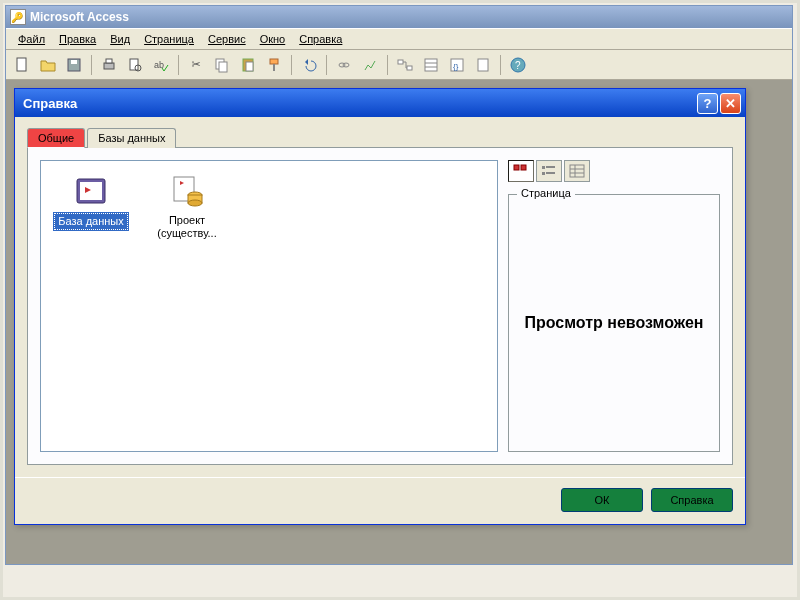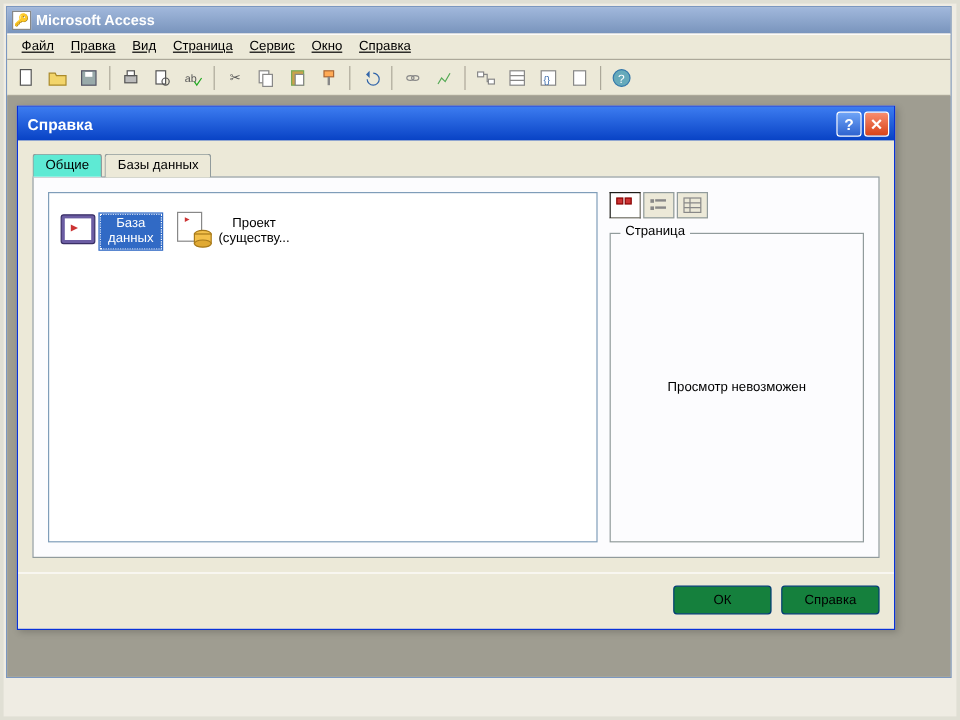--- a/index.html
+++ b/index.html
@@ -127,21 +127,21 @@
   .tab {
     background: #ece9d8;
     border: 1px solid #919b9c;
     border-bottom: none;
     border-radius: 3px 3px 0 0;
     padding: 3px 10px;
     margin-right: 2px;
     font-size: 11px;
   }
   .tab.active {
-    background: #5eead4;
+    background: #ef4444;
     border-bottom: 1px solid #fcfcfe;
     position: relative;
     z-index: 3;
   }
   .tab-panel {
     border: 1px solid #919b9c;
     background: #fcfcfe;
     height: 318px;
     display: flex;
     padding: 12px;
@@ -154,21 +154,21 @@
     display: flex;
     align-content: flex-start;
     flex-wrap: wrap;
     padding: 8px 4px;
     gap: 4px;
     overflow: auto;
   }
   .tpl-item {
     width: 92px;
     display: flex;
-    flex-direction: row;
+    flex-direction: column;
     align-items: center;
     text-align: center;
     padding: 4px 2px;
   }
   .tpl-icon {
     width: 36px; height: 36px;
     display: flex; align-items: center; justify-content: center;
     margin-bottom: 4px;
   }
   .tpl-item.selected .tpl-label {
@@ -213,22 +213,23 @@
   .preview-legend {
     position: absolute;
     top: -8px;
     left: 8px;
     background: #fcfcfe;
     padding: 0 4px;
     font-size: 11px;
   }
   .preview-text {
     color: #000;
-    font-size: 11px;
+    font-size: 16px;
     text-align: center;
+    font-weight: bold;
   }
   .dlg-footer {
     display: flex;
     justify-content: flex-end;
     gap: 8px;
     padding: 10px 12px 12px 0;
     border-top: 1px solid #fff;
   }
   .btn {
     min-width: 82px;

